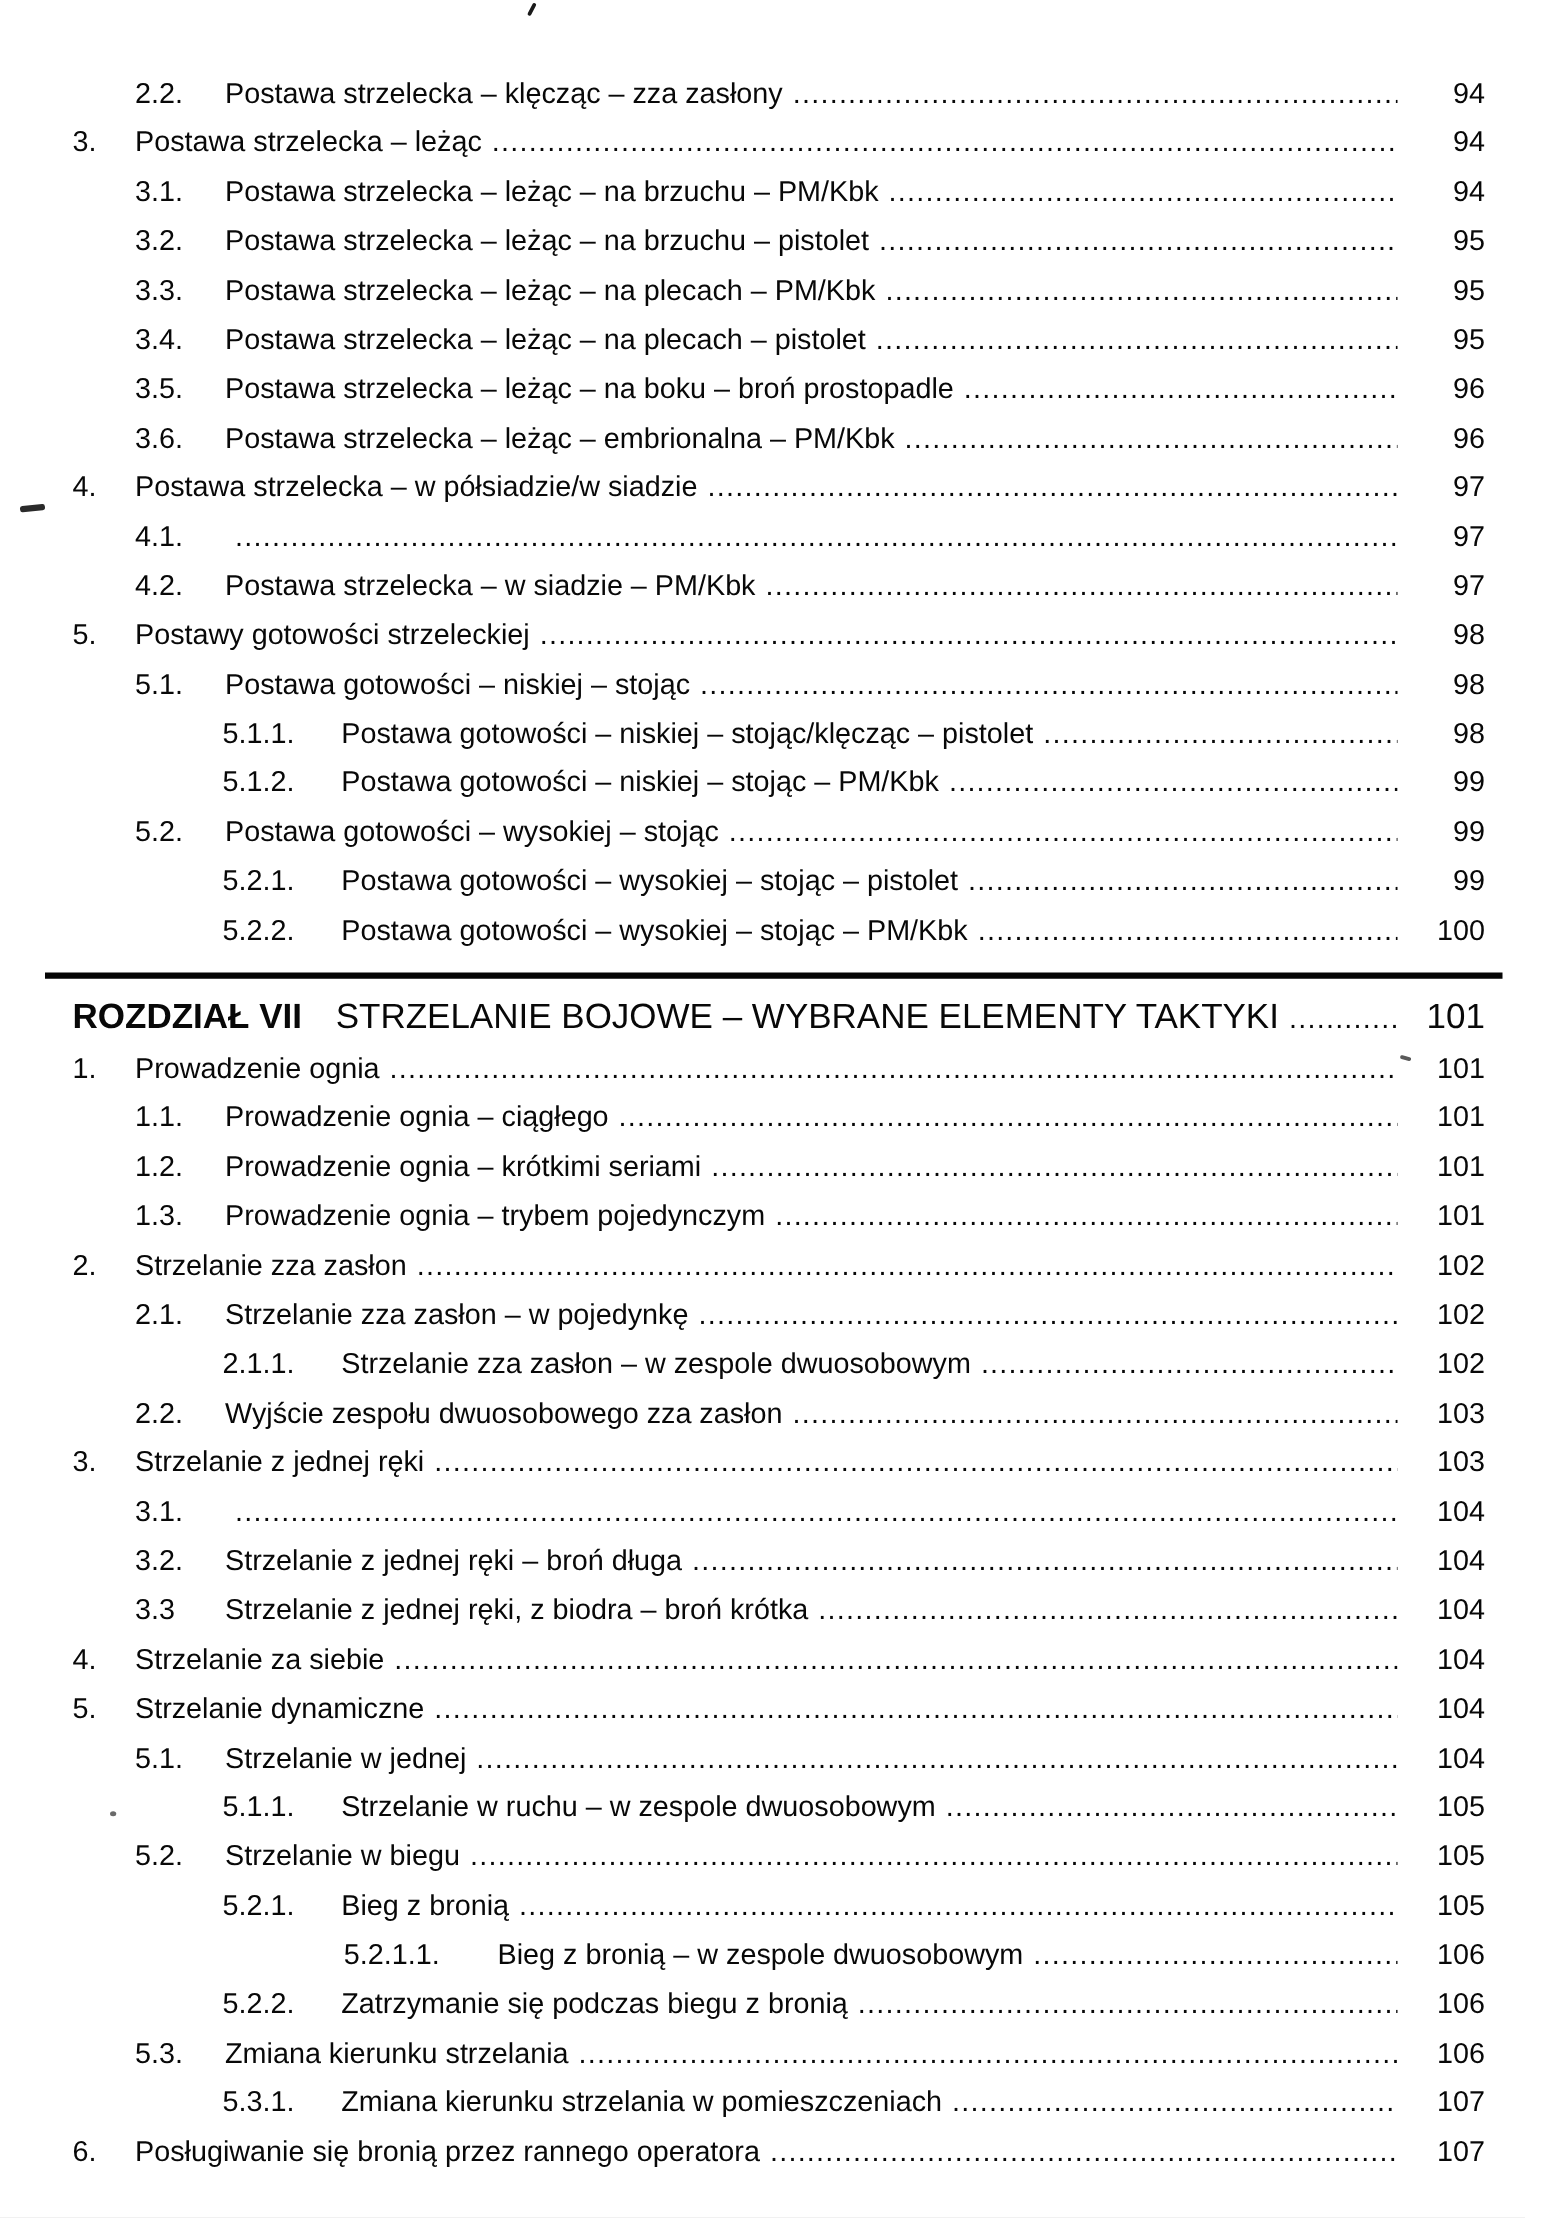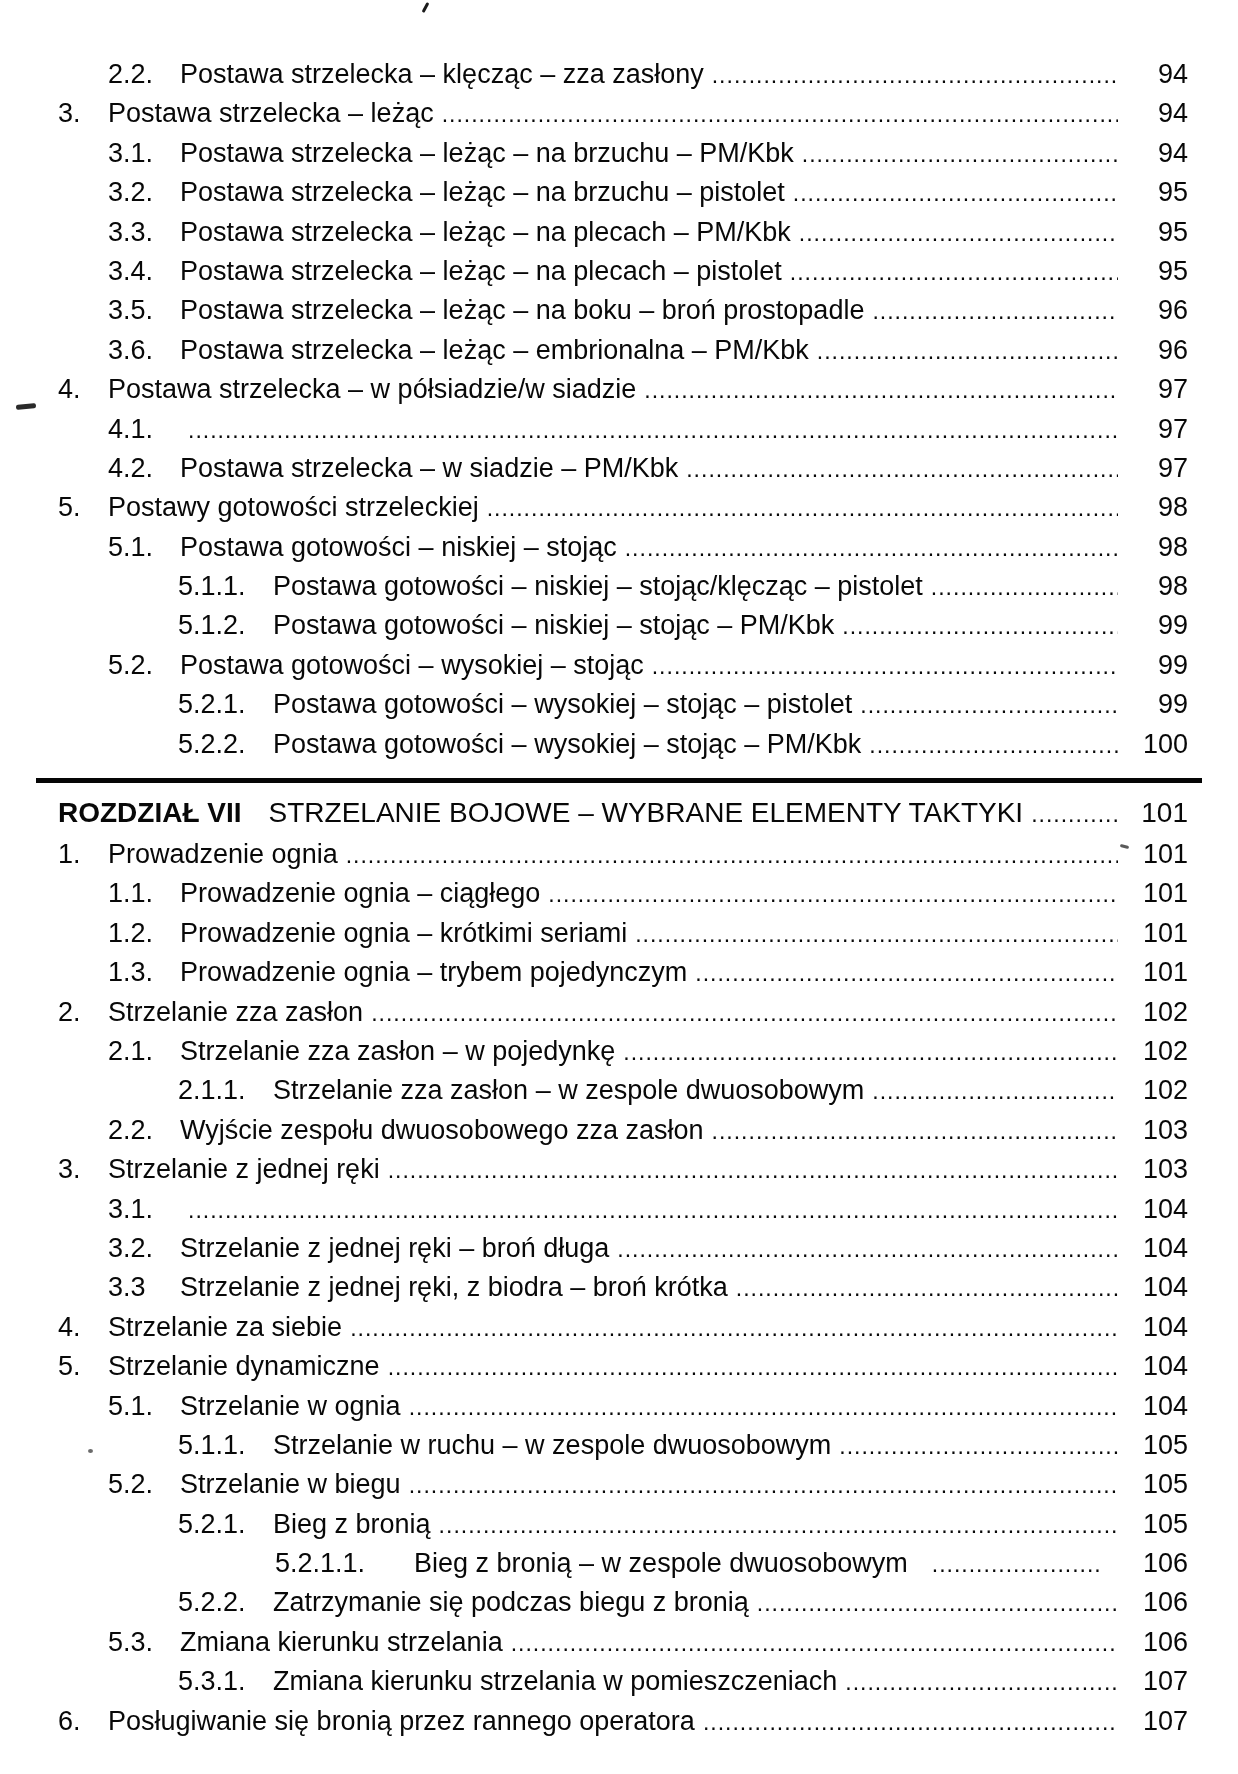--- a/index.html
+++ b/index.html
@@ -10,28 +10,28 @@
     color:#080808;
     font-family:"Liberation Sans", sans-serif;
     overflow:hidden;
     margin:0 auto;
   }
   .toc { padding:55px 50px 0 58px; }
 
   .row {
     display:flex; align-items:baseline;
     line-height:39.4px; height:39.4px;
-    font-size:27px; white-space:nowrap;justify-content:space-between;
+    font-size:23px; white-space:nowrap;justify-content:space-between;
   }
   .row .num   { flex:none; }
   .row .title { flex:none; }
   .lvl1 .num { width:50px; }
   .lvl2 { padding-left:50px; }  .lvl2 .num { width:72px; }
   .lvl3 { padding-left:120px; } .lvl3 .num { width:95px; }
-  .lvl4 { padding-left:217px;gap:16px; } .lvl4 .num { width:123px; }
+  .lvl4 { padding-left:217px; } .lvl4 .num { width:123px; }
 
   .dots {
     flex:1 1 auto; overflow:hidden; white-space:nowrap;
     font-size:23px; letter-spacing:1px;
     margin:0 6px 0 8px;
   }
   .dots::after {
     content:"..................................................................................................................................................................................................................";
   }
   .pg { flex:none; min-width:52px; text-align:right;margin-left:12px; }
@@ -264,21 +264,21 @@
           <span class="pg">104</span>
         </div>
         <div class="row lvl1">
           <span class="num">5.</span>
           <span class="title">Strzelanie dynamiczne</span>
           <span class="dots"></span>
           <span class="pg">104</span>
         </div>
         <div class="row lvl2">
           <span class="num">5.1.</span>
-          <span class="title">Strzelanie w ognia</span>
+          <span class="title">Strzelanie w jednej</span>
           <span class="dots"></span>
           <span class="pg">104</span>
         </div>
         <div class="row lvl3">
           <span class="num">5.1.1.</span>
           <span class="title">Strzelanie w ruchu – w zespole dwuosobowym</span>
           <span class="dots"></span>
           <span class="pg">105</span>
         </div>
         <div class="row lvl2">

